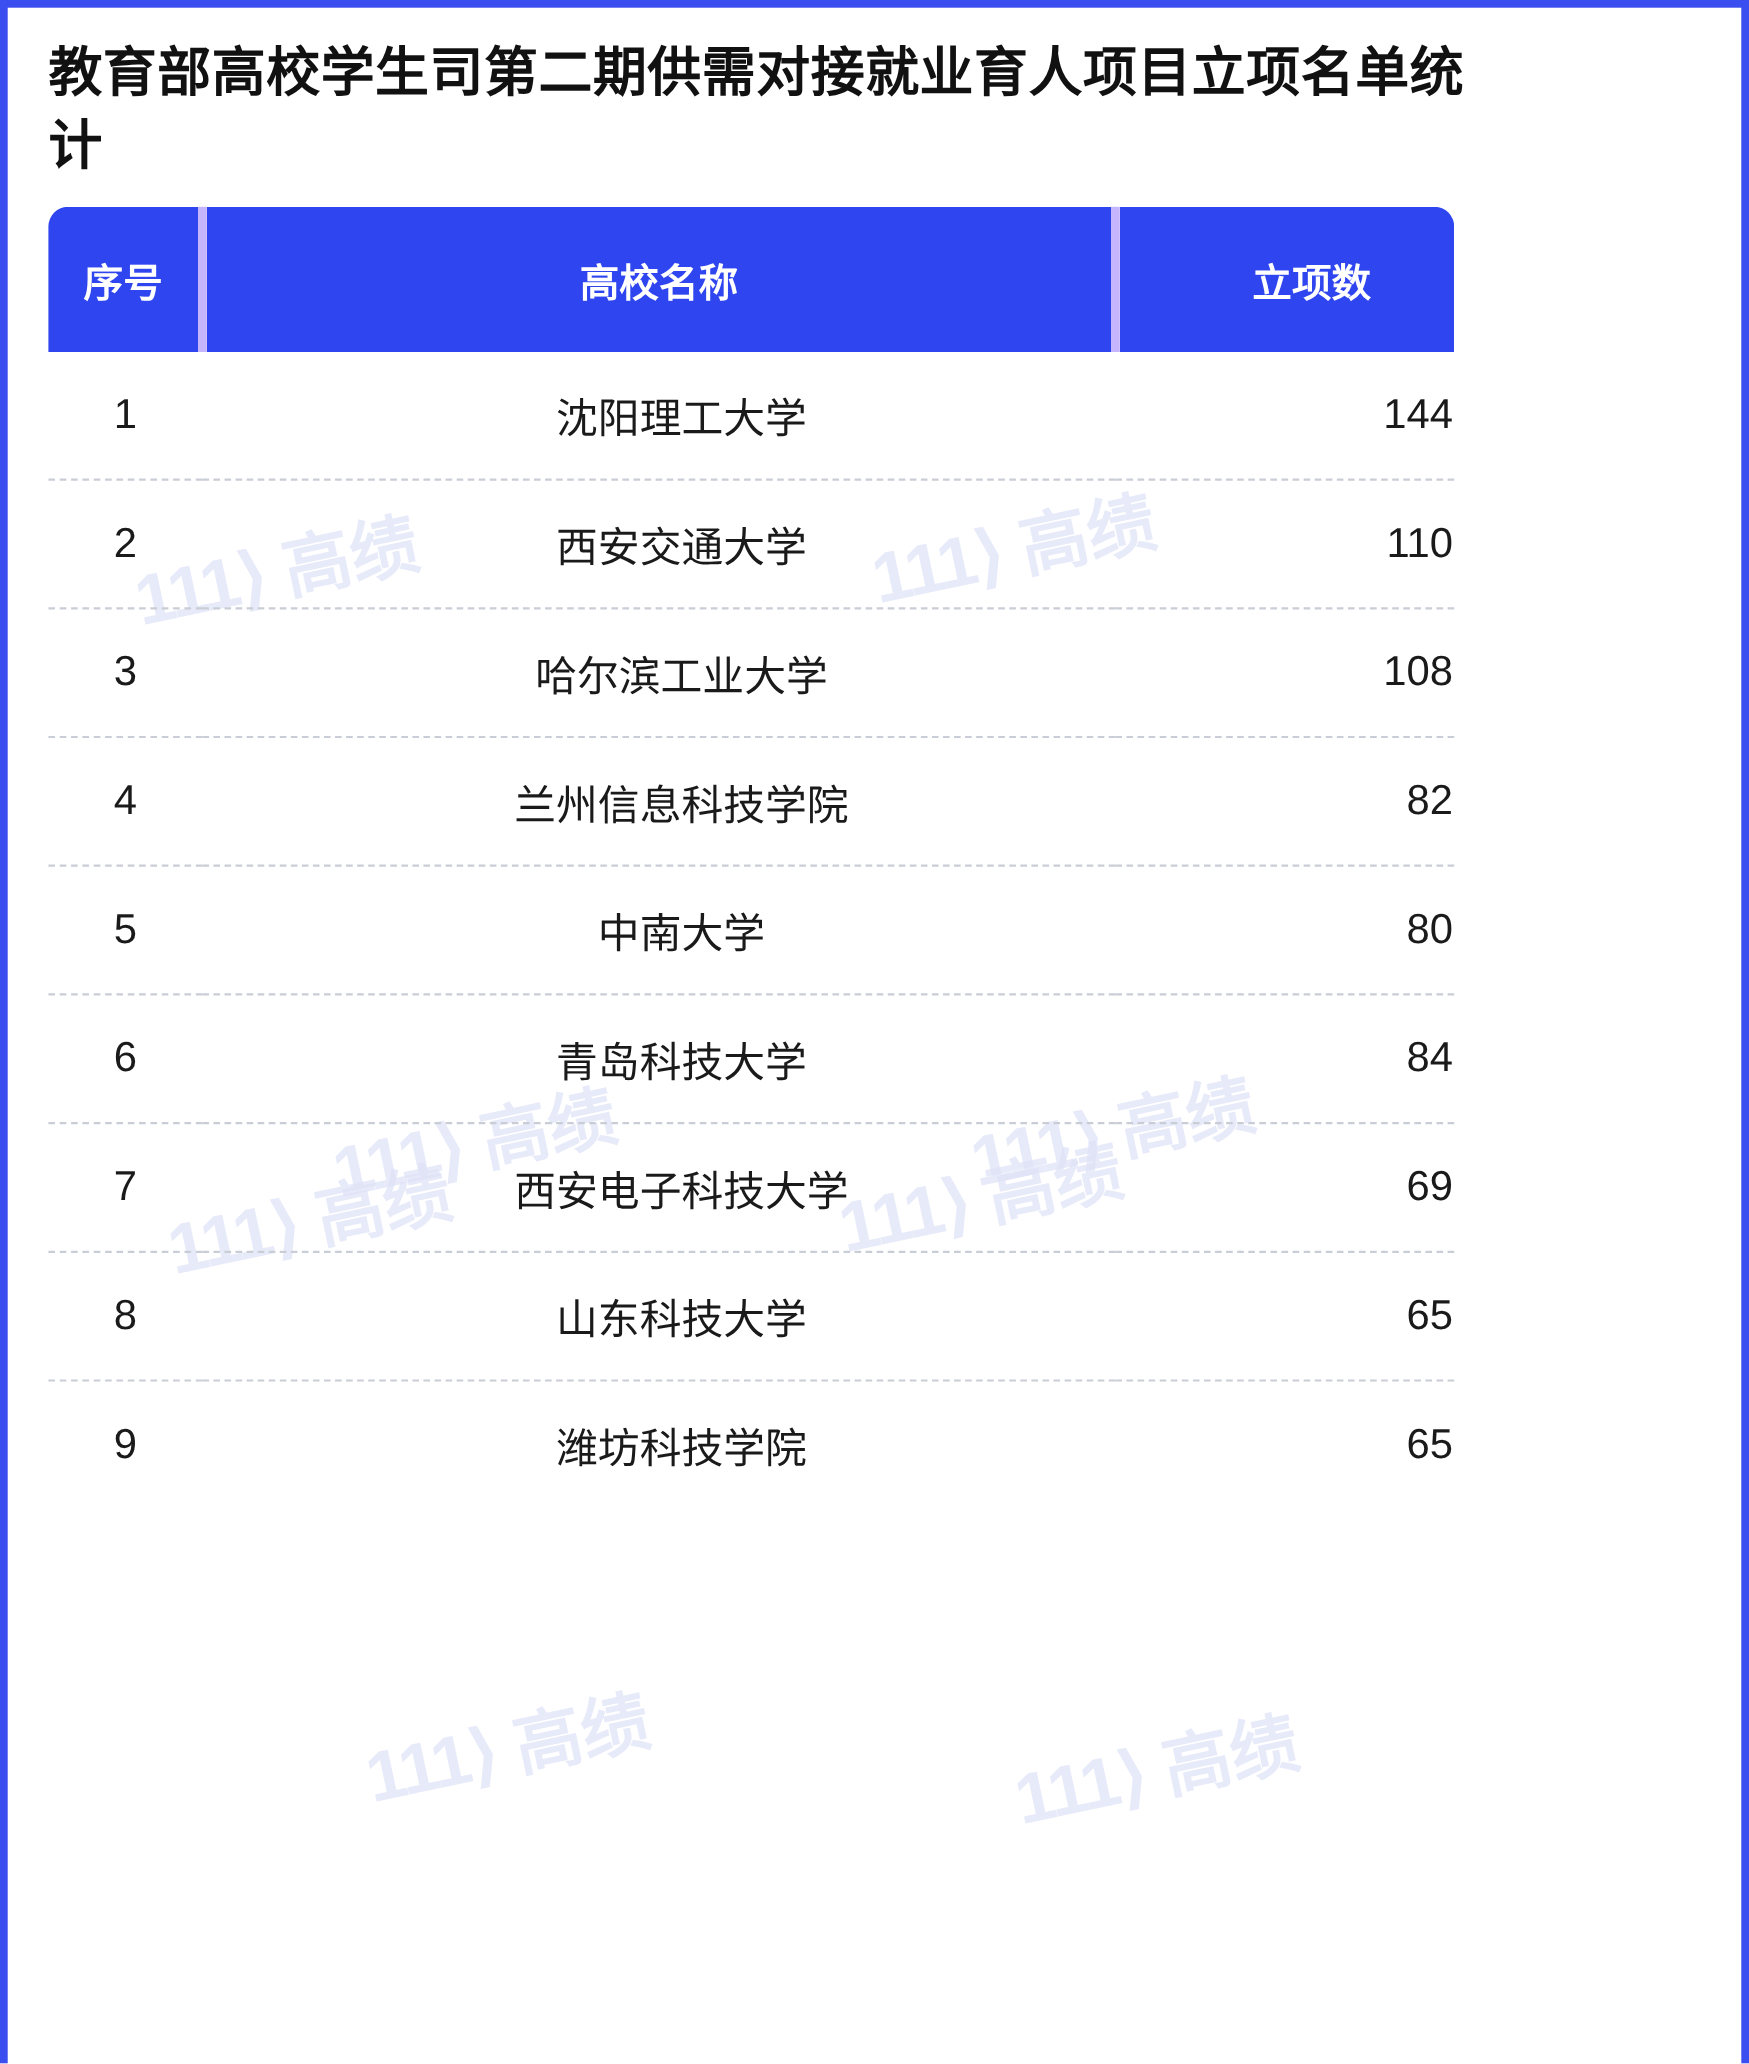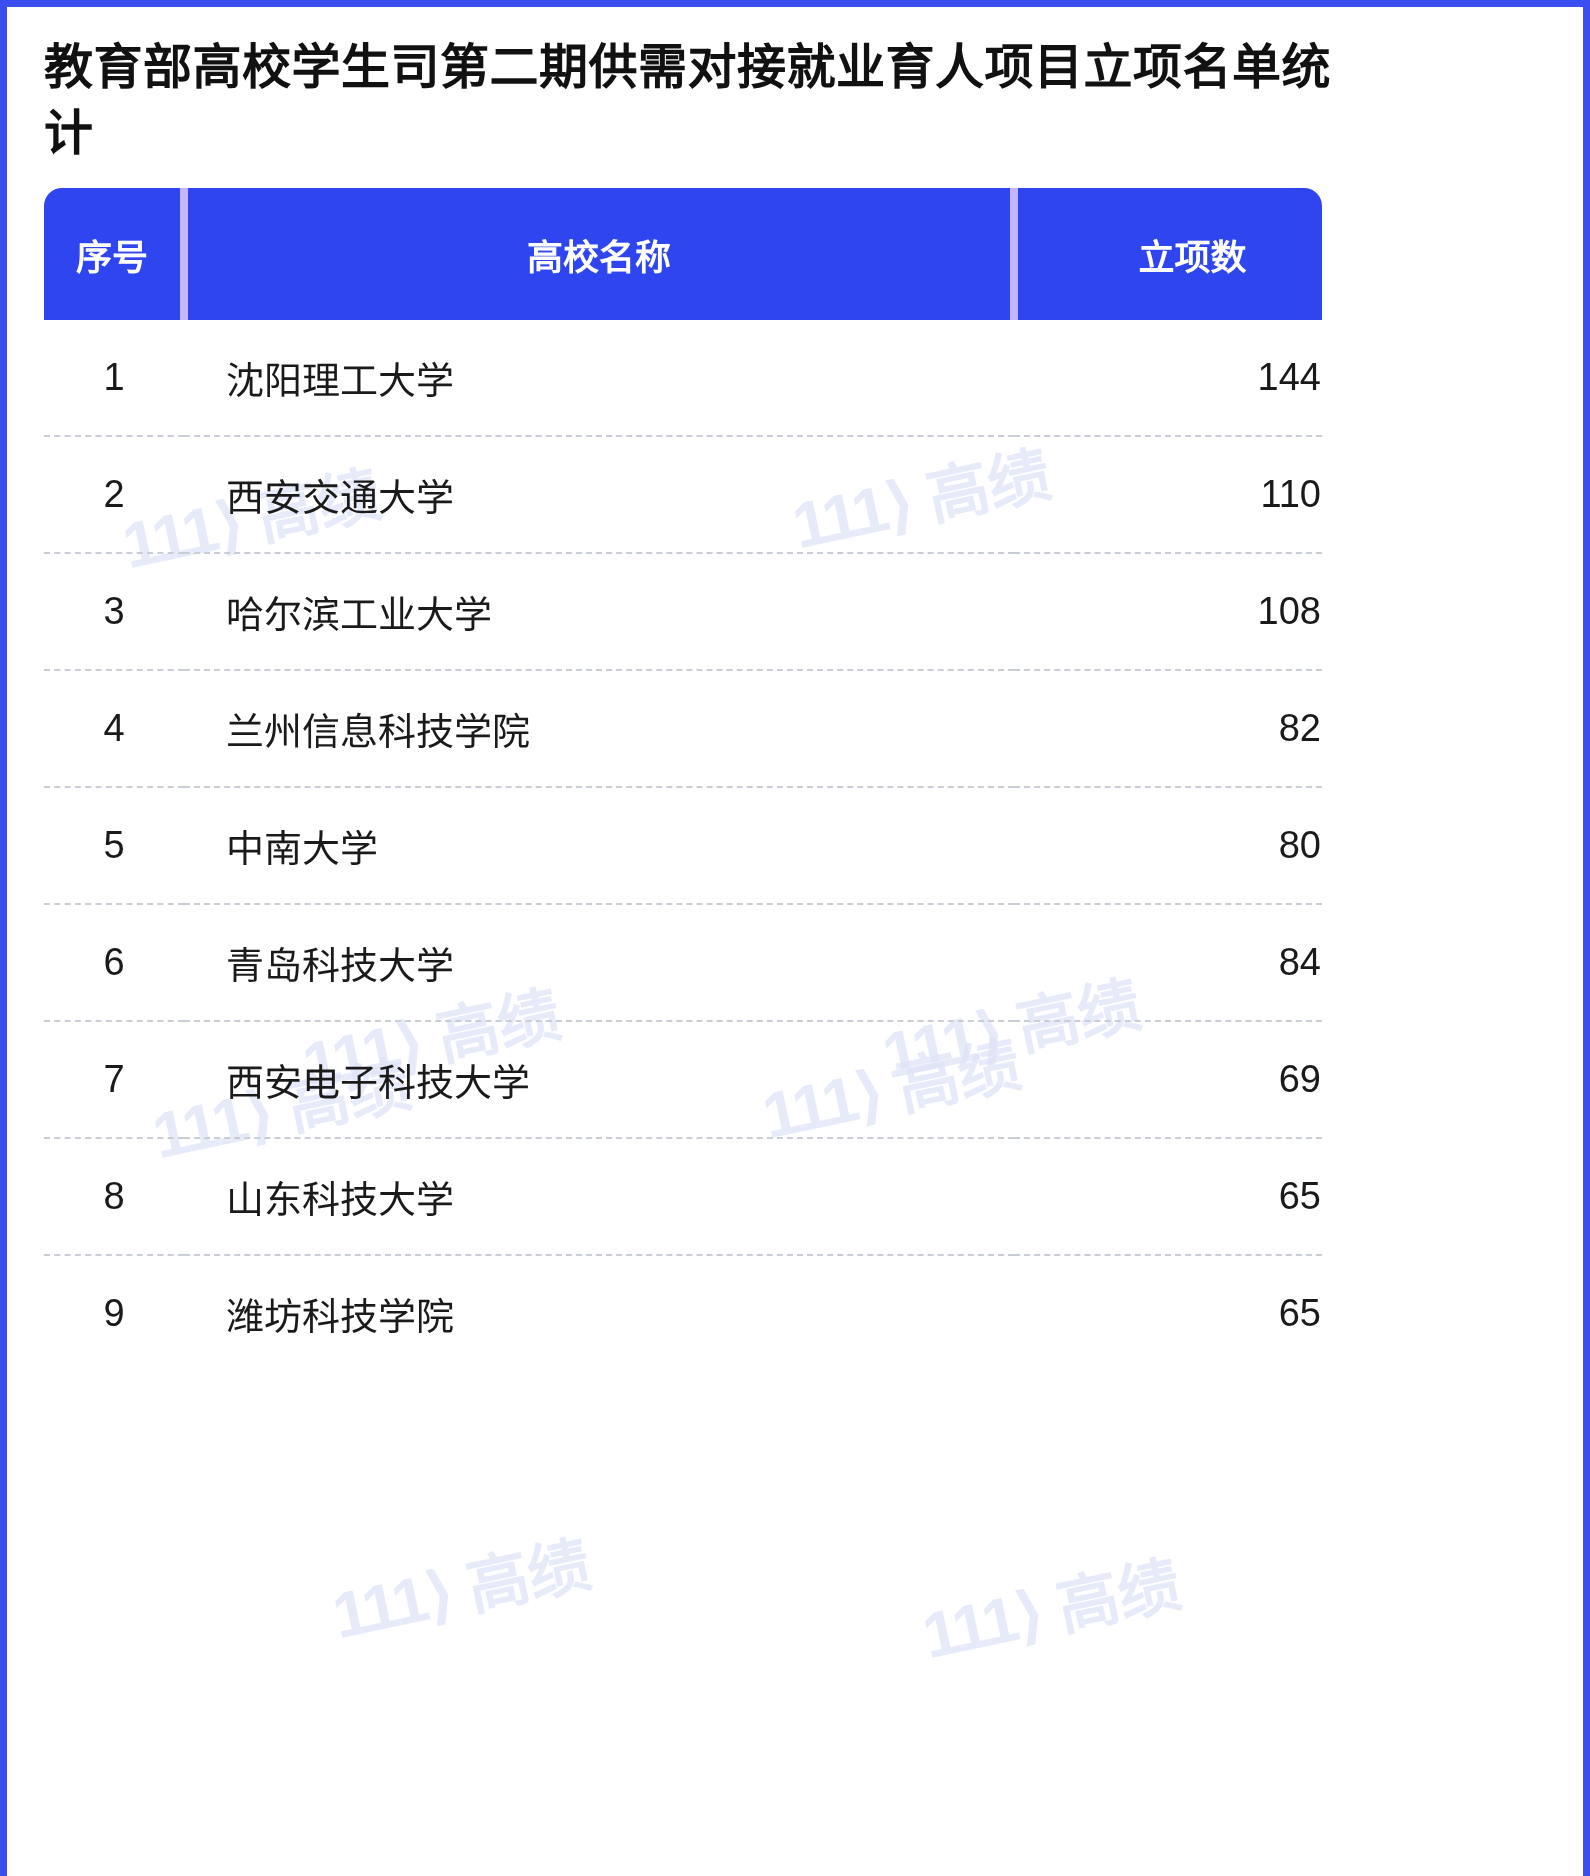--- a/index.html
+++ b/index.html
@@ -82,21 +82,21 @@
   }
   table.rank-table tbody tr:last-child td {
     border-bottom: none;
   }
   td.idx {
     text-align: center;
     font-size: 36px;
     color: #222;
   }
   td.name {
-    text-align: left;
+    text-align: center;
     padding-left: 42px;
     font-size: 38px;
     color: #111;
   }
   td.num {
     text-align: right;
     font-size: 38px;
     color: #111;
   }
 

